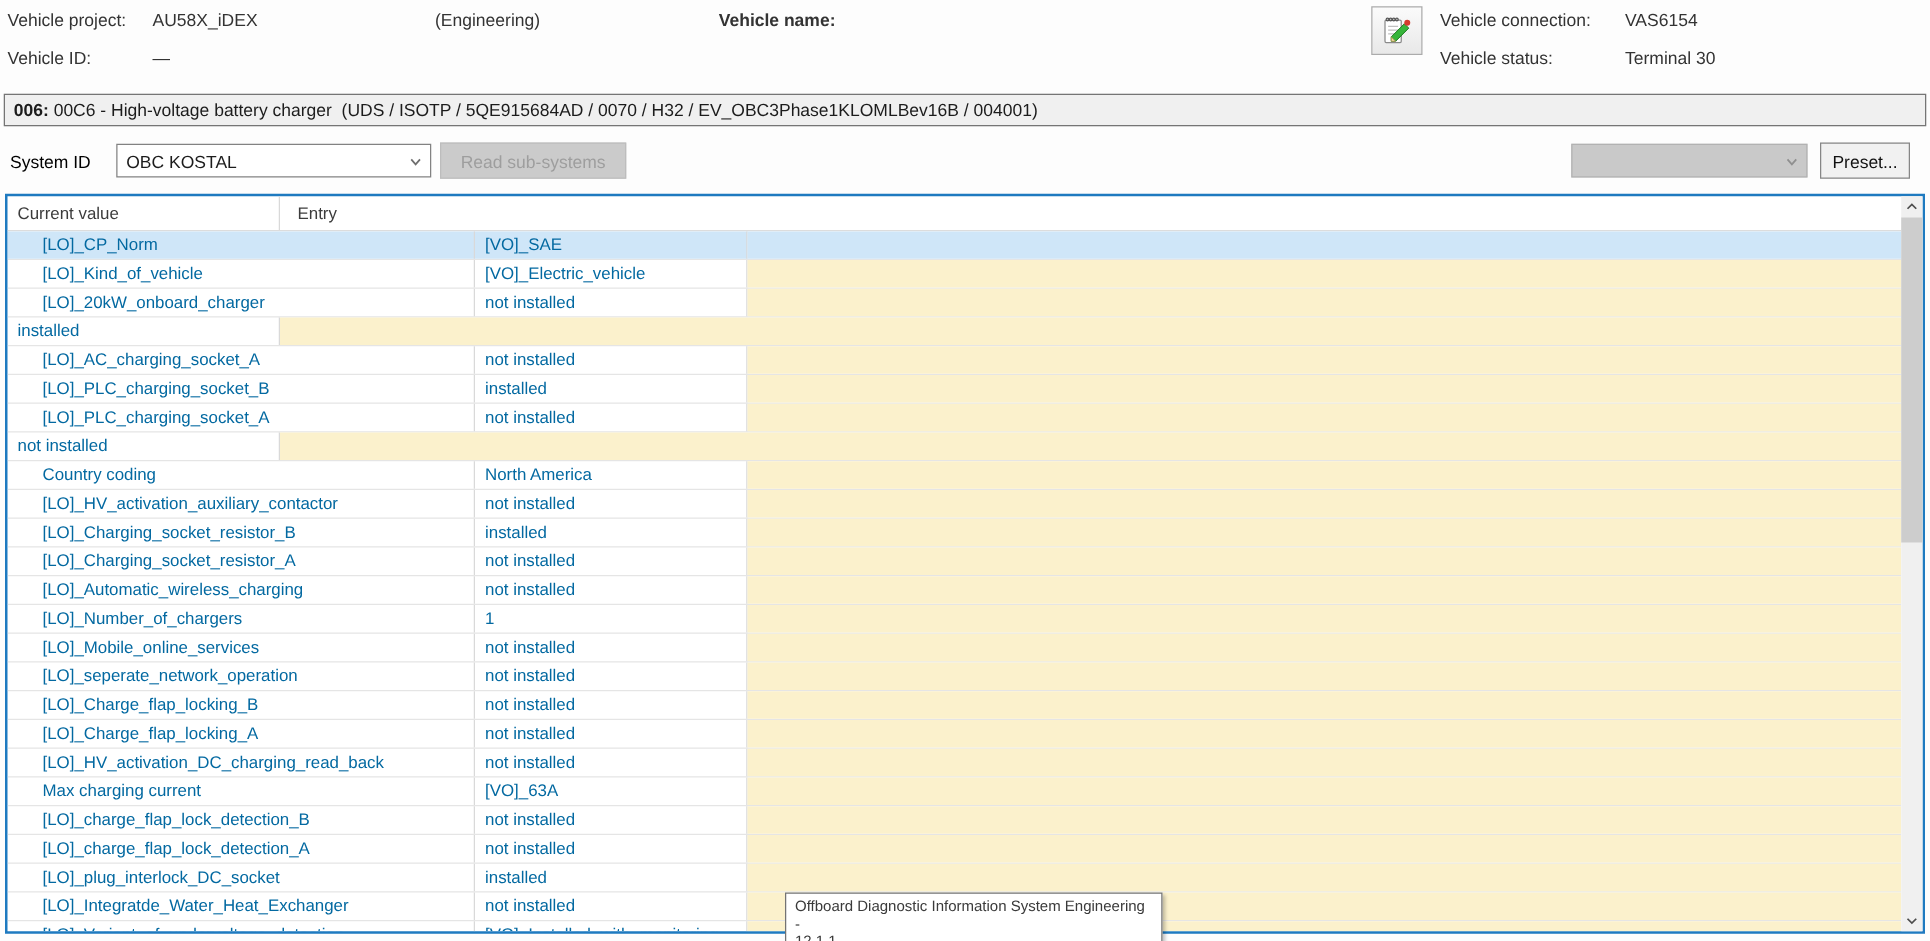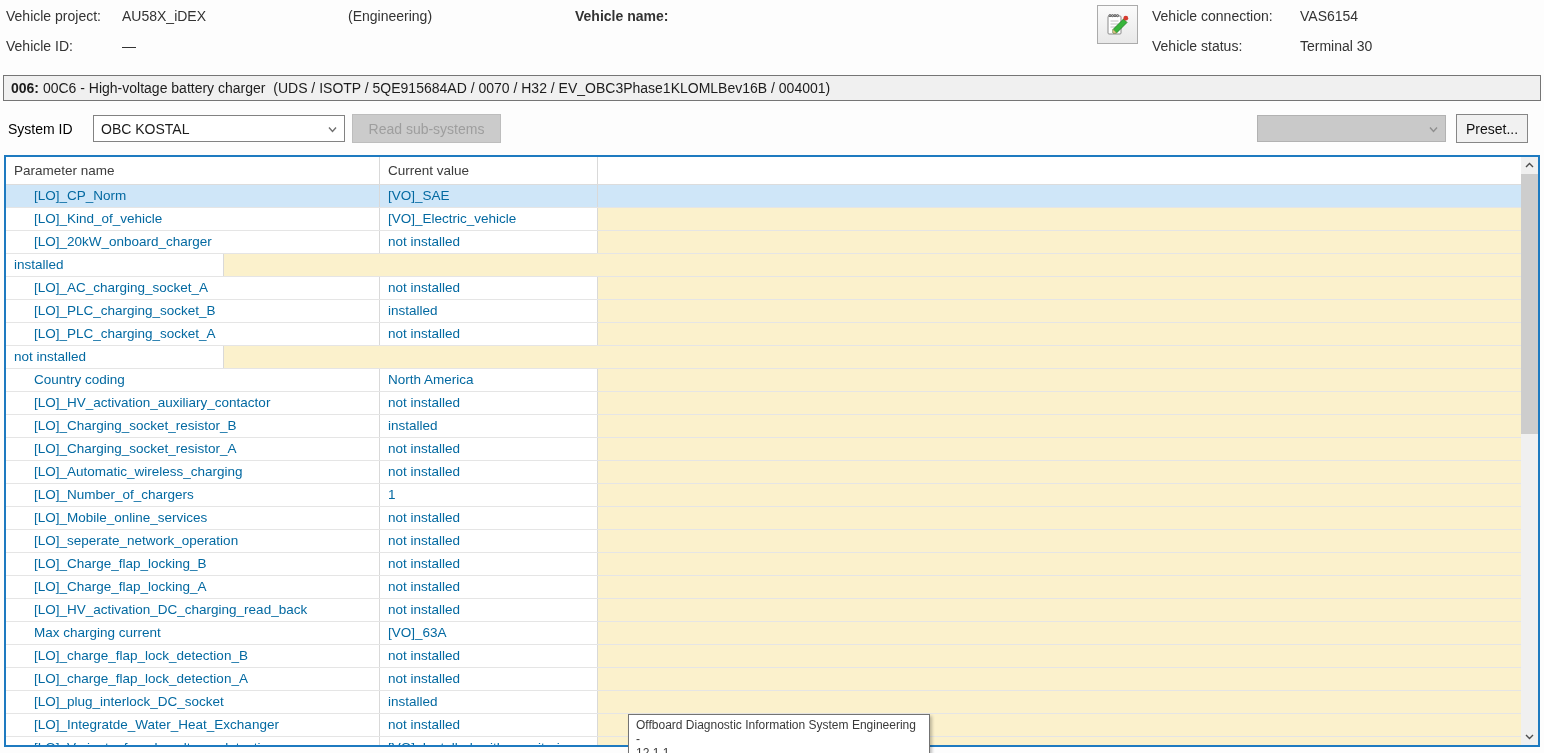--- a/index.html
+++ b/index.html
@@ -131,22 +131,22 @@
     </svg>
   </div>
 
   <div class="btn btn-preset">
     <span>Preset...</span>
   </div>
 
   <div class="table-wrap">
     <div class="table-main">
       <div class="thead">
-        <div class="cell c1">Parameter name</div>
         <div class="cell c2">Current value</div>
+        <div class="cell c3">Entry</div>
       </div>
       <div class="tbody">
           <div class="trow selected">
             <div class="cell c1">[LO]_CP_Norm</div>
             <div class="cell c2">[VO]_SAE</div>
             <div class="cell c3 entry"></div>
           </div>
           <div class="trow">
             <div class="cell c1">[LO]_Kind_of_vehicle</div>
             <div class="cell c2">[VO]_Electric_vehicle</div>

